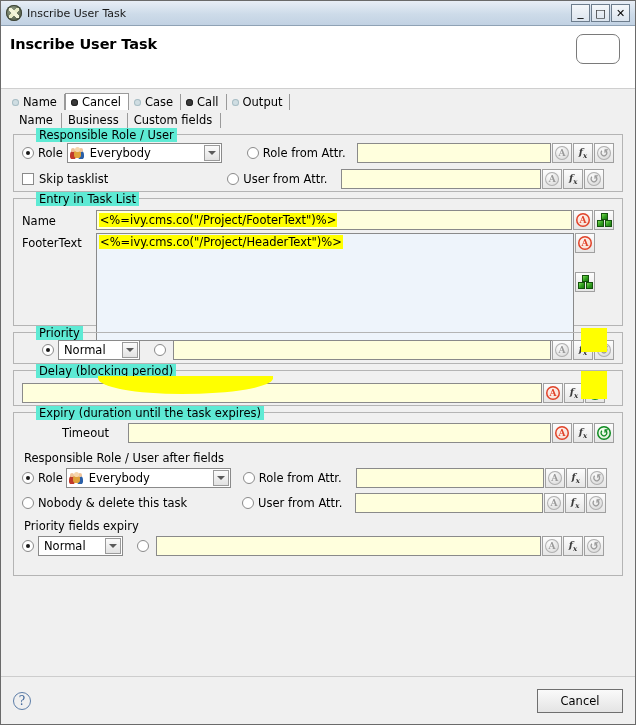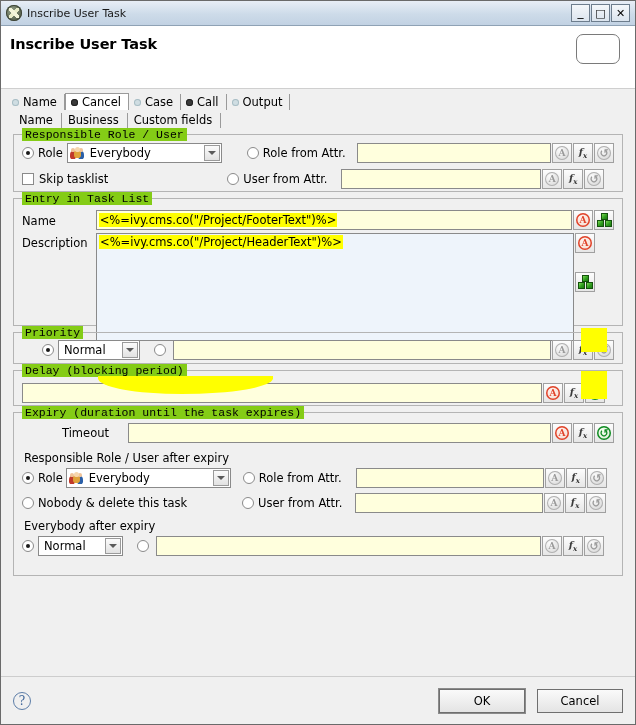--- a/index.html
+++ b/index.html
@@ -171,27 +171,26 @@
     position: relative;
     margin: 6px 12px 0 12px;
     border: 1px solid #b4b4b4;
     background: transparent;
     padding: 10px 8px 7px 8px;
     box-sizing: border-box;
   }
   .group > .legend {
     position: absolute;
     top: -7px;
-    left: 8px;
-    background: #84cc16;
+    left: 22px;
+    background: #5eead4;
     padding: 0 3px;
     font-size: 11.5px;
     color: #000;
     white-space: nowrap;
-    font-family: Liberation Mono, monospace;
   }
 
   
   .row { display: flex; align-items: center; }
   .radio {
     width: 12px; height: 12px;
     border-radius: 50%;
     border: 1px solid #8a8a8a;
     background: #fff;
     box-sizing: border-box;
@@ -547,21 +546,21 @@
             <span class="ico-cubes">
                 <i class="cu-top"></i>
                 <i class="cu-bl"></i>
                 <i class="cu-br"></i>
               </span>
           </div>
         </div>
       </div>
 
       <div class="row" style="align-items:flex-start; margin-top:3px;">
-        <div class="lbl" style="width:74px; padding-top:3px;">Description</div>
+        <div class="lbl" style="width:74px; padding-top:3px;">FooterText</div>
         <div class="textarea" style="width:478px; height:108px;">
           <span class="hl">&lt;%=ivy.cms.co("/Project/HeaderText")%&gt;</span>
         </div>
         <div style="display:flex; flex-direction:column;">
           <div class="ibtn">
               <span class="ico-A red">A</span>
             </div>
           <div class="ibtn" style="margin-top:19px;">
             <span class="ico-cubes">
                 <i class="cu-top"></i>
@@ -631,21 +630,21 @@
           <div class="ibtn">
               <span class="ico-fx">f<sub>x</sub></span>
             </div>
           <div class="ibtn">
               <span class="ico-C green">↺</span>
             </div>
         </div>
       </div>
 
 
-      <div class="lbl" style="margin:8px 0 3px 2px;">Responsible Role / User after expiry</div>
+      <div class="lbl" style="margin:8px 0 3px 2px;">Responsible Role / User after fields</div>
 
       <div class="row">
         <div class="radio on"></div>
         <div class="lbl" style="margin-right:3px;">Role</div>
         <div class="combo" style="width:165px;">
           <div class="people-ico">
             <i class="p1"></i>
               <i class="p2"></i>
               <i class="p3"></i>
             <i class="ph h1"></i>
@@ -687,21 +686,21 @@
             </div>
           <div class="ibtn">
               <span class="ico-fx">f<sub>x</sub></span>
             </div>
           <div class="ibtn">
               <span class="ico-C grey">↺</span>
             </div>
         </div>
       </div>
 
-      <div class="lbl" style="margin:6px 0 3px 2px;">Everybody after expiry</div>
+      <div class="lbl" style="margin:6px 0 3px 2px;">Priority fields expiry</div>
 
       <div class="row">
         <div class="radio on"></div>
         <div class="combo" style="width:85px;">
           <div class="txt">Normal</div>
           <div class="arrowbox">
               <span class="caret"></span>
             </div>
         </div>
         <div style="width:14px;"></div>
@@ -722,16 +721,15 @@
     </div>
 
     <div class="hl-swoosh"></div>
     <div class="hl-btn1"></div>
     <div class="hl-btn2"></div>
   </div>
 
   <div class="buttonbar">
     <div class="help-ico">?</div>
     <div class="spacer"></div>
-    <div class="btn default">OK</div>
     <div class="btn">Cancel</div>
   </div>
 </div>
 
 </body></html>

